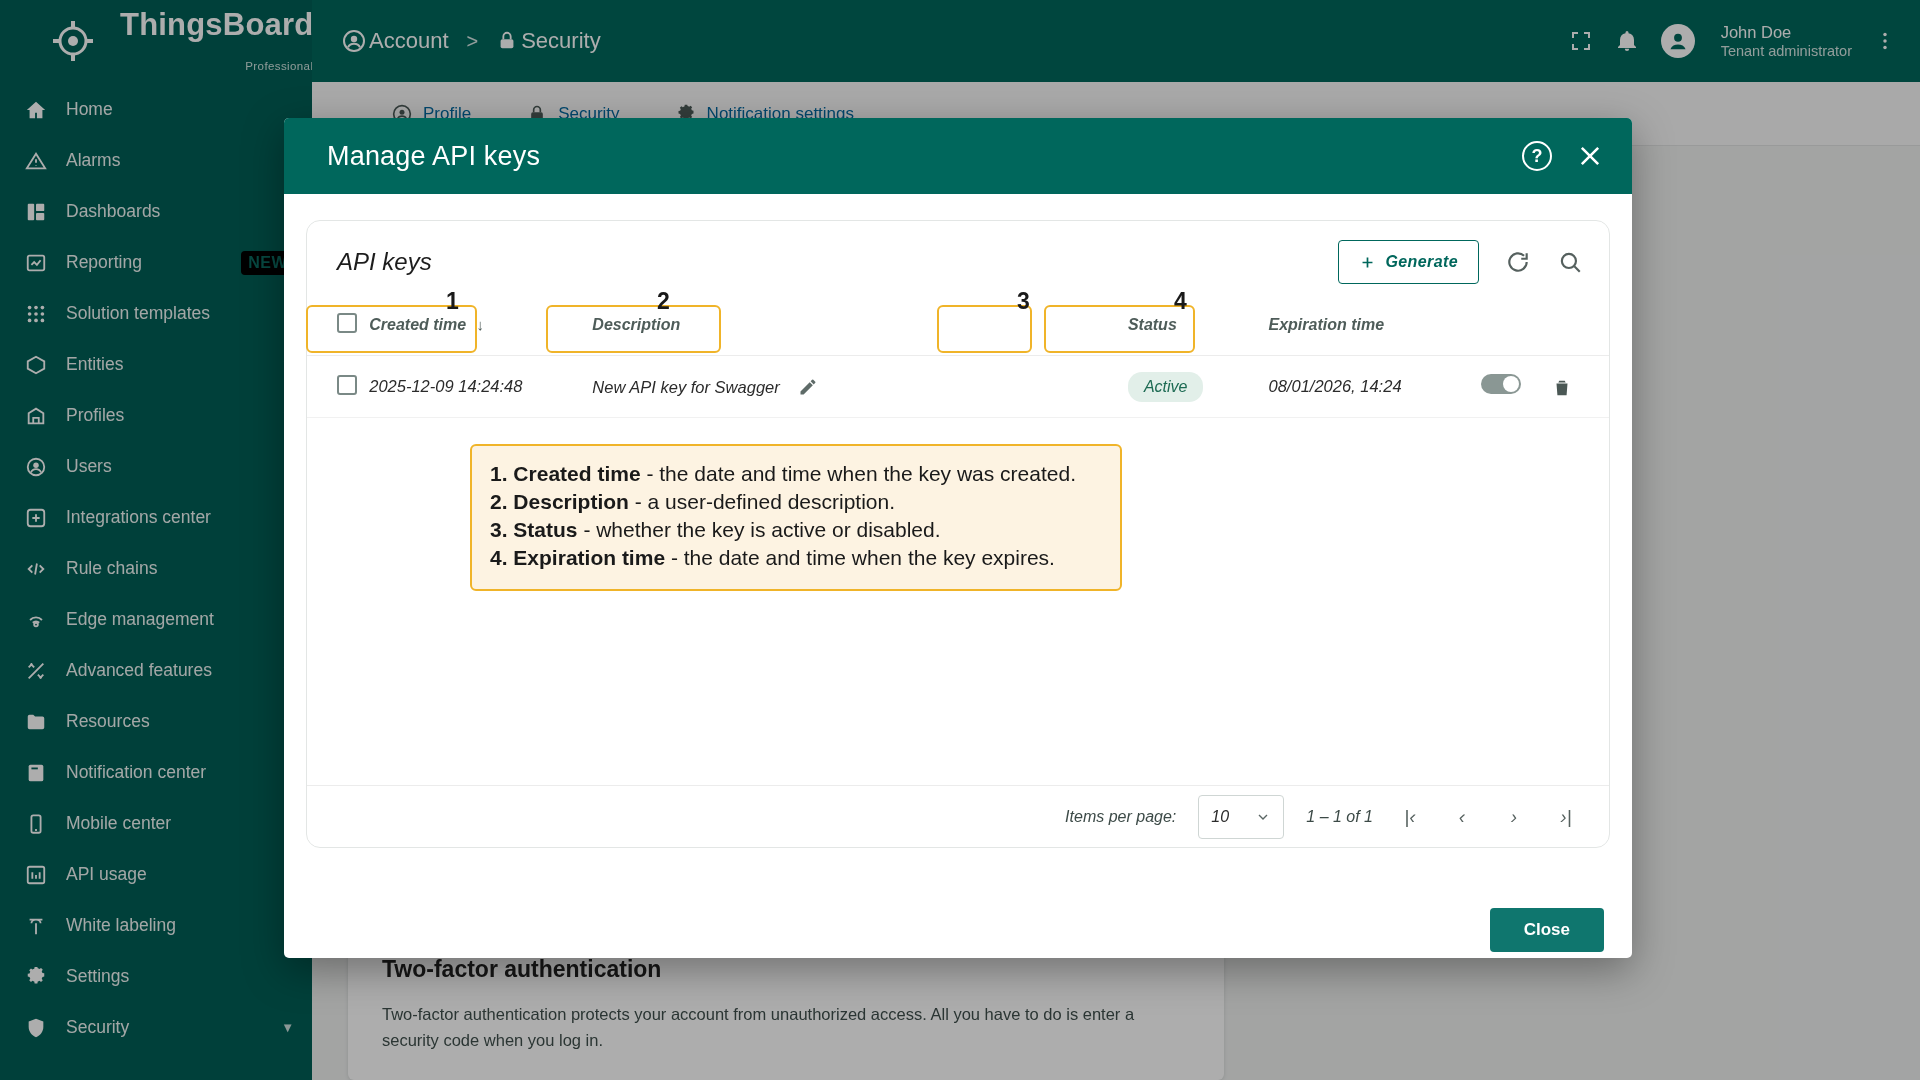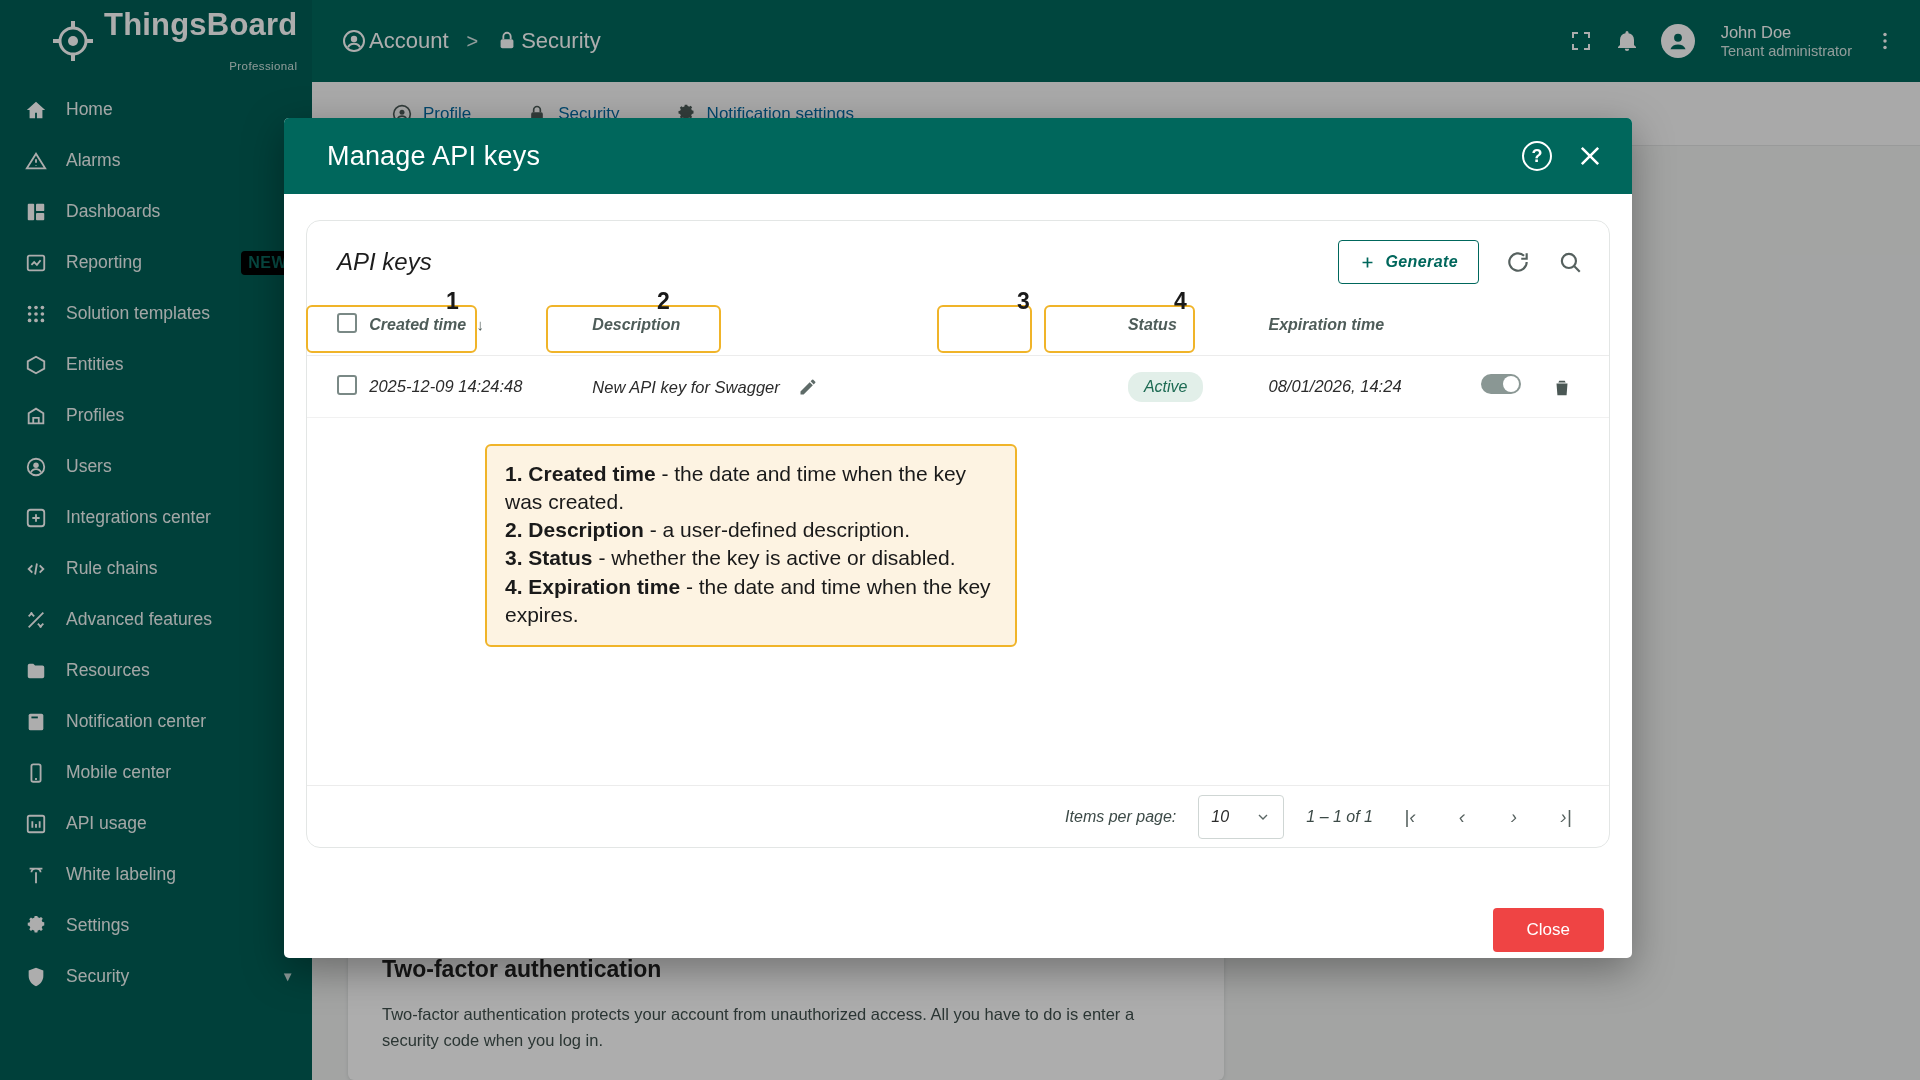--- a/index.html
+++ b/index.html
@@ -15,21 +15,21 @@
   
   .sidebar {
     position: absolute; left: 0; top: 0;
     width: 312px; height: 1080px;
     background: #005f56;
     color: #e6f0ee;
     overflow: hidden;
   }
   .brand {
     height: 82px; display: flex; align-items: center; padding-left: 52px;
-    gap: 10px;
+    gap: 26px;
   }
   .brand-logo { width: 42px; height: 42px; position: relative; flex: 0 0 auto; }
   .brand-text { display: flex; flex-direction: column; line-height: 1; }
   .brand-name { font-size: 31px; font-weight: 600; color: #ffffff; letter-spacing: .2px; }
   .brand-sub { font-size: 11.5px; color: #cfe3df; align-self: flex-end; margin-top: 21px; letter-spacing: .4px;}
   .nav { margin-top: 2px; }
   .nav-item {
     height: 51px; display: flex; align-items: center; gap: 18px;
     padding-left: 24px; padding-right: 18px; font-size: 17.5px; color: #f0f6f5;
     position: relative;
@@ -181,22 +181,22 @@
     display: flex; align-items: center; justify-content: space-between;
     padding: 0 12px; font-size: 16px; color: #2b2b2b;
   }
   .pg-btn { color: #55605e; font-size: 19px; width: 30px; text-align: center; }
 
   .modal-foot {
     height: 56px; display: flex; align-items: center; justify-content: flex-end;
     padding-right: 28px;
   }
   .btn-close {
-    background: #ef4444; color: #fff; border-radius: 4px; height: 44px;
-    padding: 0 34px; display: flex; align-items: center; font-size: 17px; font-weight: 400;
+    background: #0f766e; color: #fff; border-radius: 4px; height: 44px;
+    padding: 0 34px; display: flex; align-items: center; font-size: 17px; font-weight: 700;
   }
   svg { display: block; }
 </style>
 </head>
 <body>
 
 <div id="root">
 
   <div class="sidebar">
     <div class="brand">
@@ -322,20 +322,30 @@
 
       <div class="nav-item">
         <span class="ico">
           <svg width="22" height="22" viewBox="0 0 24 24" fill="none" stroke="#ffffff" stroke-width="2">
               <path d="M8 8 4 12l4 4M16 8l4 4-4 4M13 6l-2 12"></path>
             </svg>
         </span>
         <span class="lbl">Rule chains</span>
       </div>
 
+      <div class="nav-item">
+        <span class="ico">
+          <svg width="22" height="22" viewBox="0 0 24 24" fill="none" stroke="#ffffff" stroke-width="2">
+              <circle cx="12" cy="17" r="2"></circle>
+              <path d="M5.5 12a9 9 0 0 1 13 0M8.5 15a5 5 0 0 1 7 0"></path>
+            </svg>
+        </span>
+        <span class="lbl">Edge management</span>
+        <span class="chev">▼</span>
+      </div>
 
       <div class="nav-item">
         <span class="ico">
           <svg width="22" height="22" viewBox="0 0 24 24" fill="none" stroke="#ffffff" stroke-width="2">
               <path d="M4 20 20 4M6 4l4 4M18 20l-4-4M4 8l4-4M20 16l-4 4"></path>
             </svg>
         </span>
         <span class="lbl">Advanced features</span>
         <span class="chev">▼</span>
       </div>
@@ -629,21 +639,21 @@
 
     <div class="hl" style="left:262px; top:187px; width:175px; height:48px;"></div>
     <div class="hl-num" style="left:373px; top:170px;">2</div>
 
     <div class="hl" style="left:653px; top:187px; width:95px; height:48px;"></div>
     <div class="hl-num" style="left:733px; top:170px;">3</div>
 
     <div class="hl" style="left:760px; top:187px; width:151px; height:48px;"></div>
     <div class="hl-num" style="left:890px; top:170px;">4</div>
 
-    <div class="callout" style="left:201px; top:326px; width:532px;">
+    <div class="callout" style="left:186px; top:326px; width:652px;">
       <div>
         <b>1.</b>
         <b>Created time</b><span> - the date and time when the key was created.</span>
       </div>
       <div>
         <b>2.</b>
         <b>Description</b><span> - a user-defined description.</span>
       </div>
       <div>
         <b>3.</b>

